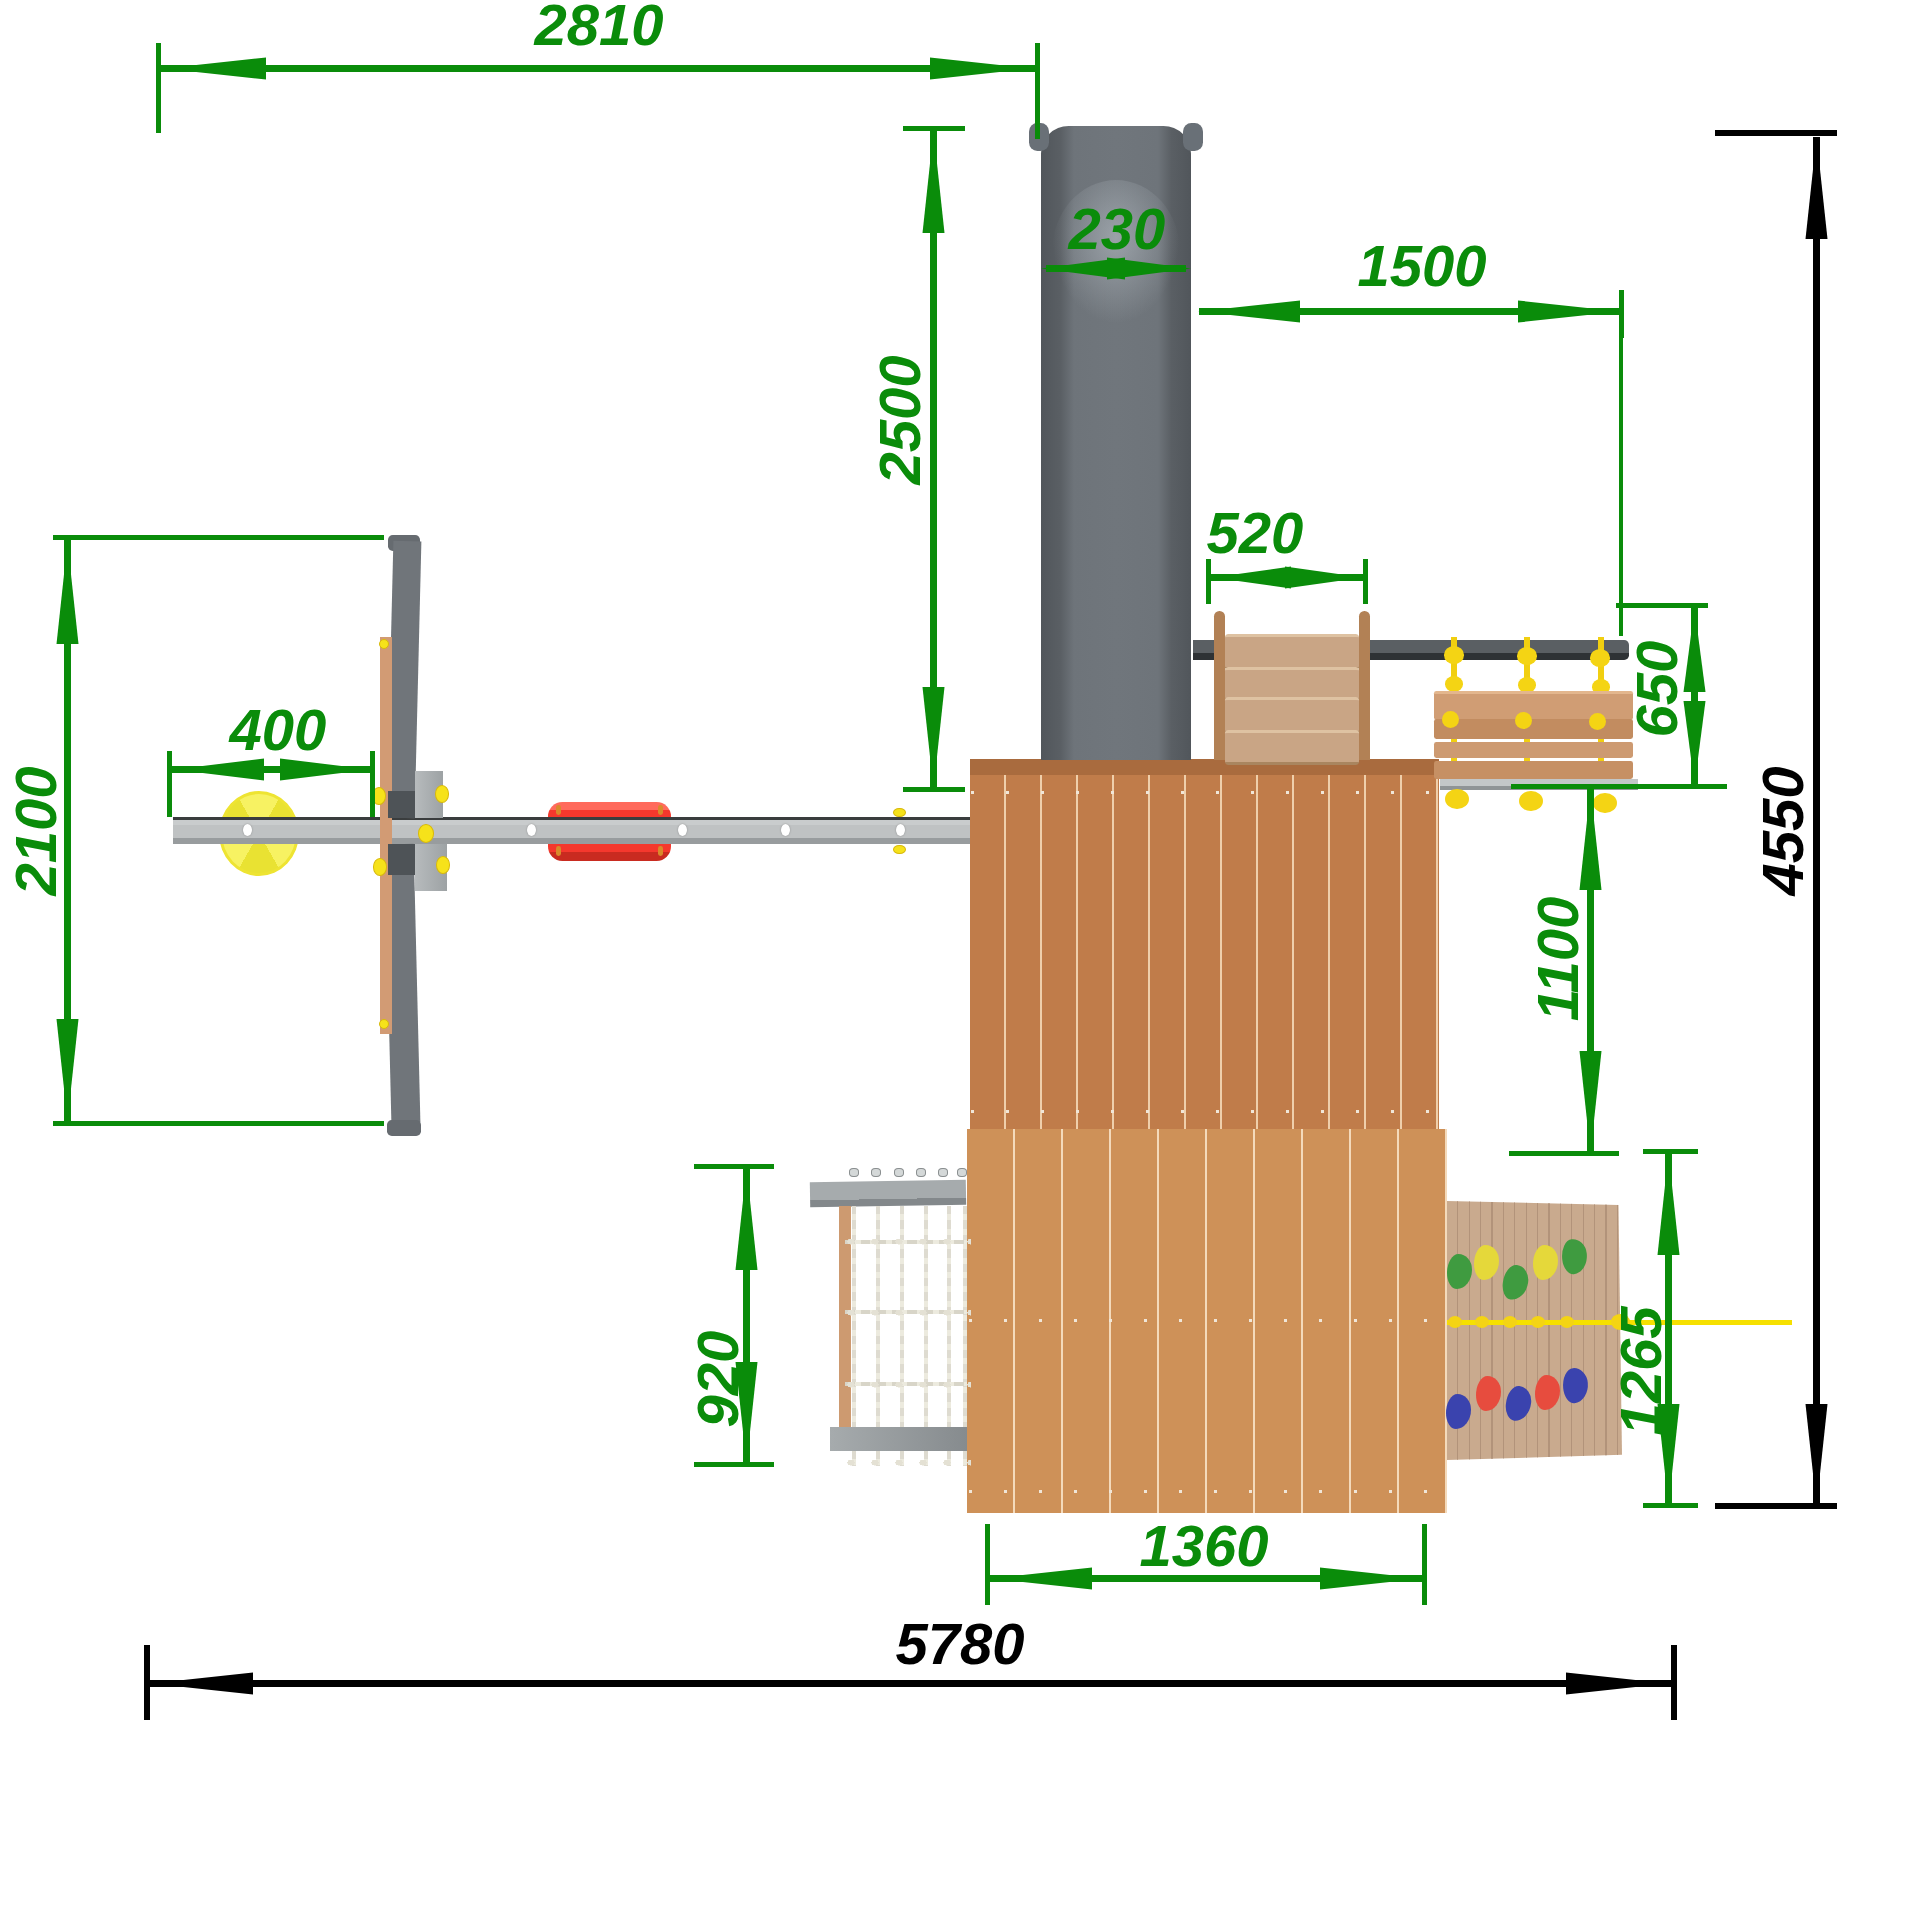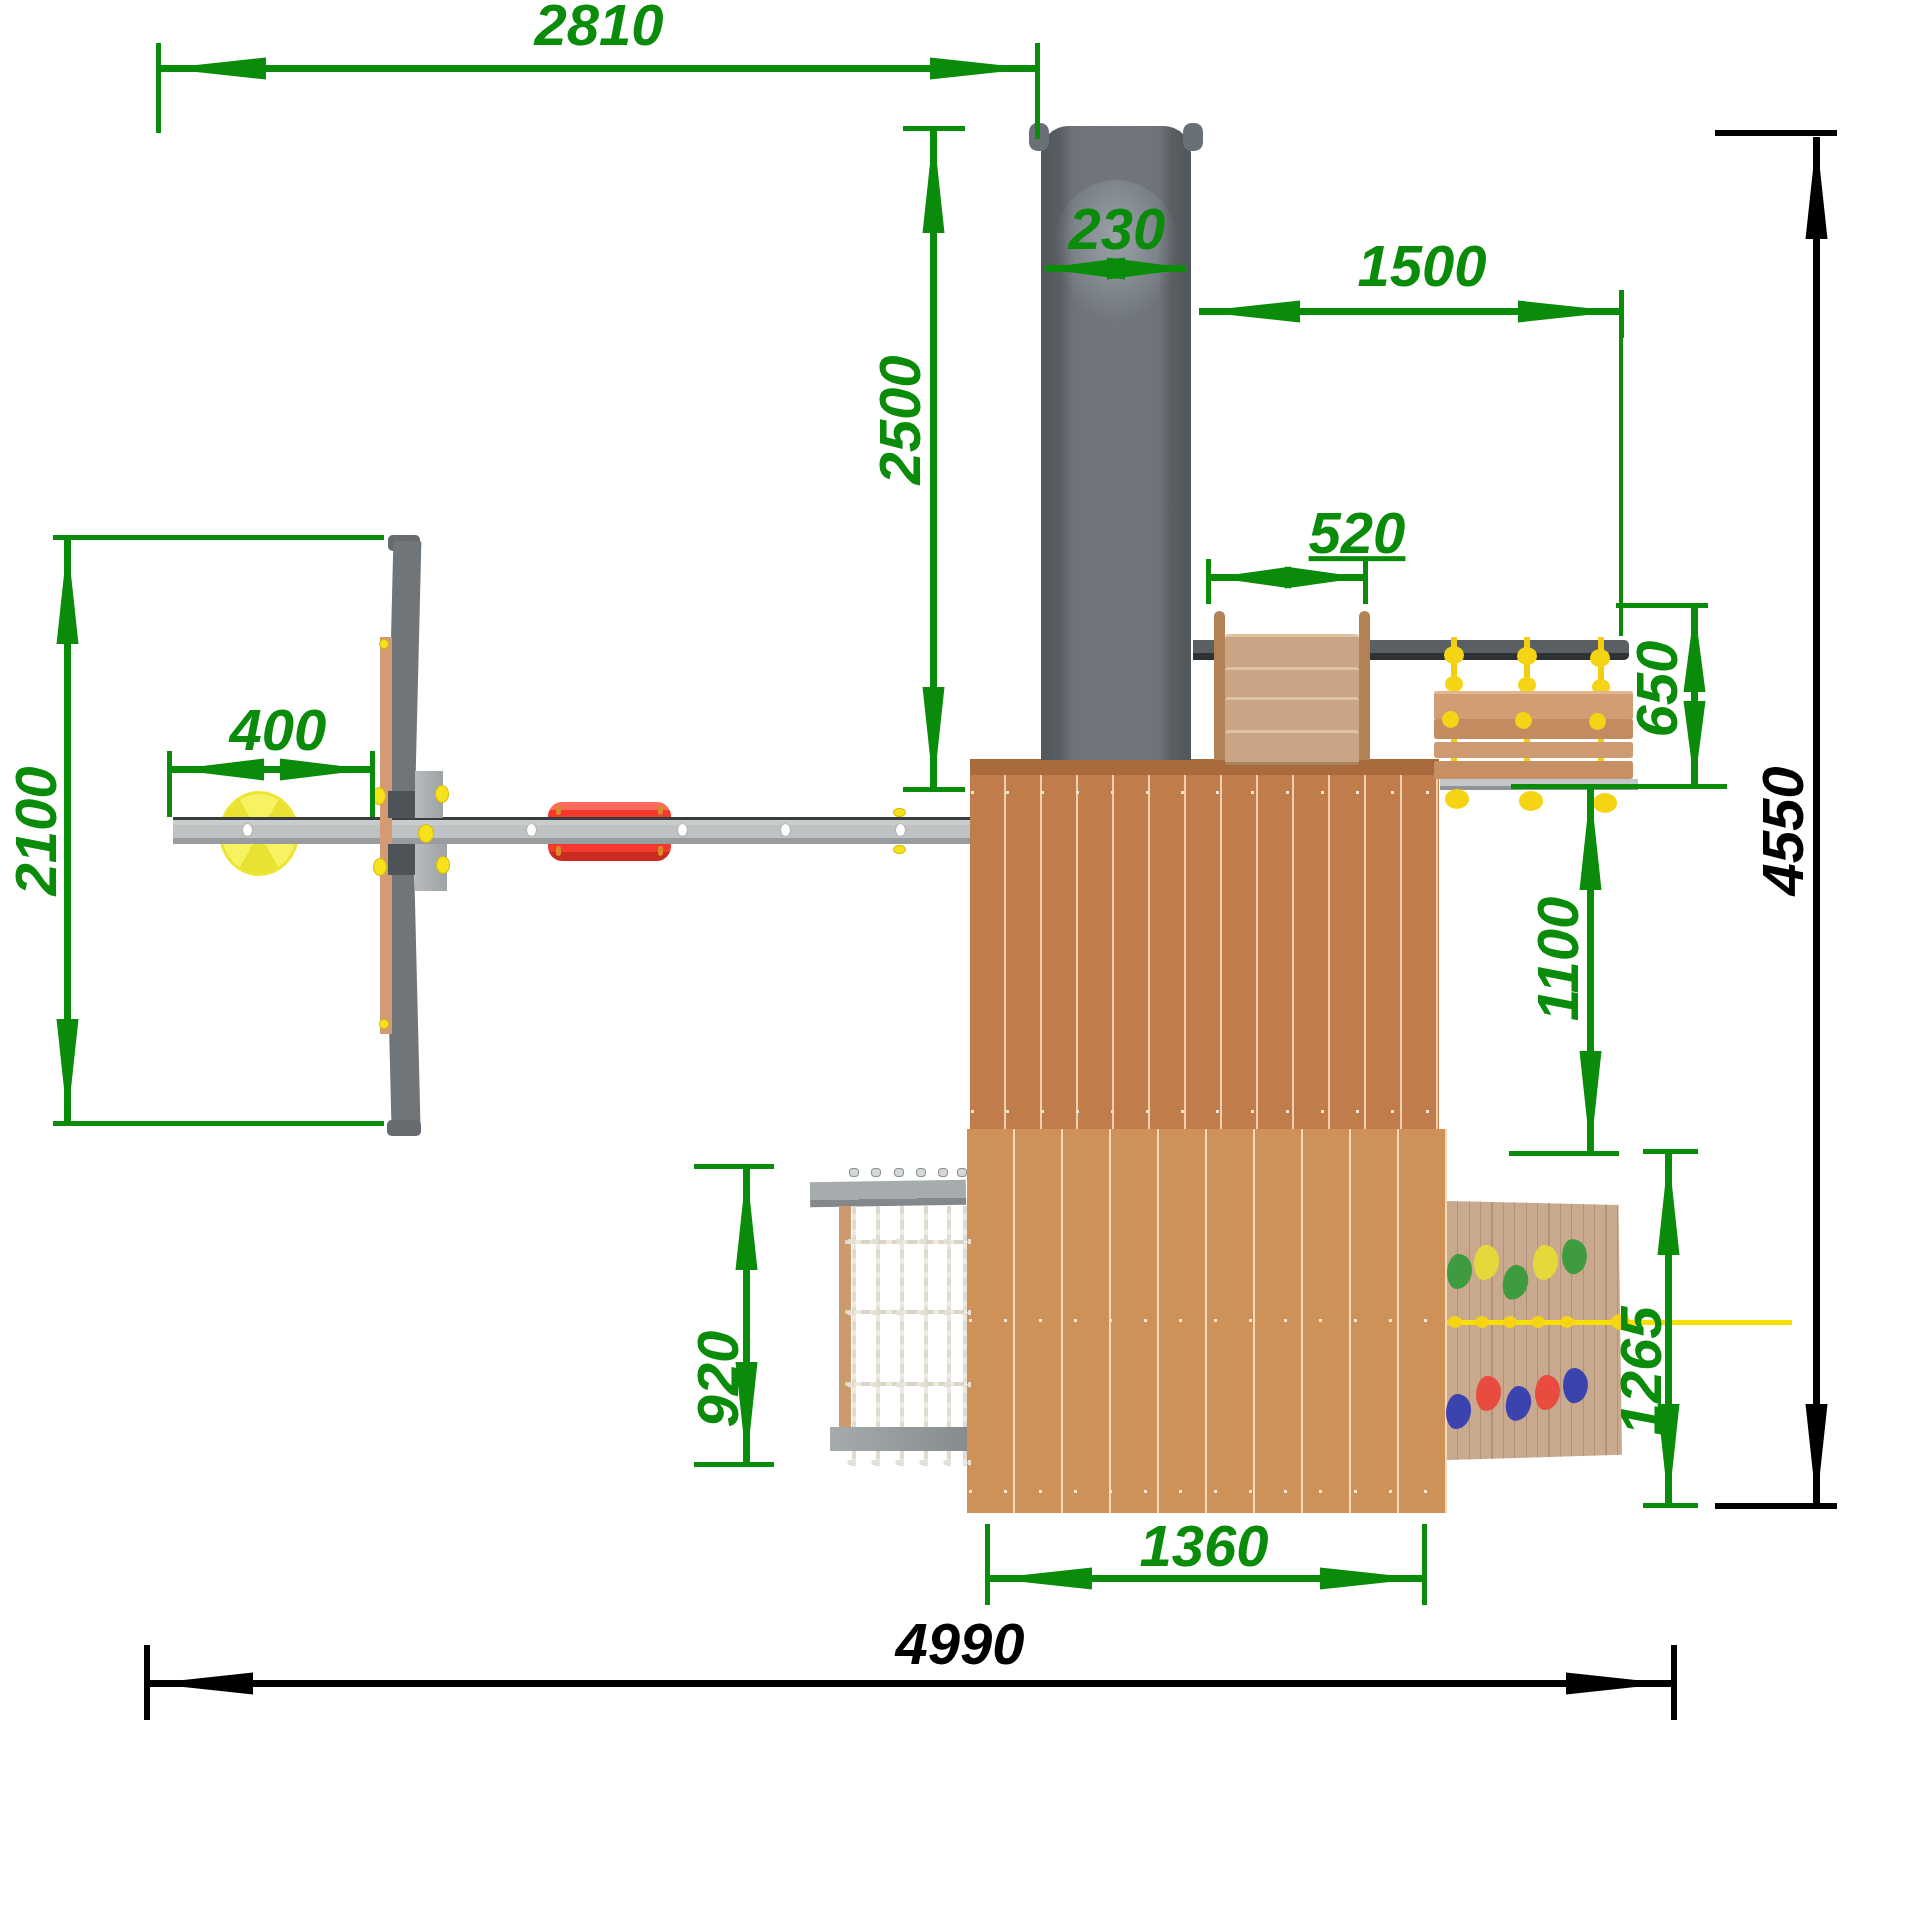--- a/index.html
+++ b/index.html
@@ -249,21 +249,21 @@
     <div class="abs g arr v down" style="left:55px;top:1019px;"></div>
     <div class="dtxt rot" style="left:35px;top:831px;">2100</div>
   </div>
 
   <div>
     <div class="abs g dline-h" style="left:1210px;top:574px;width:155px;"></div>
     <div class="abs g tick-v" style="left:1206px;top:559px;height:45px;"></div>
     <div class="abs g tick-v" style="left:1363px;top:559px;height:45px;"></div>
     <div class="abs g arr left" style="left:1213px;top:565px;width:78px;"></div>
     <div class="abs g arr right" style="left:1285px;top:565px;width:78px;"></div>
-    <div class="dtxt" style="left:1357px;top:536px;text-decoration:underline;">520</div>
+    <div class="dtxt" style="left:1255px;top:536px;">520</div>
   </div>
 
   <div>
     <div class="abs g dline-v" style="left:1691px;top:608px;height:177px;"></div>
     <div class="abs g tick-h" style="left:1616px;top:603px;width:92px;"></div>
     <div class="abs g tick-h" style="left:1511px;top:784px;width:216px;"></div>
     <div class="abs g arr v up" style="left:1682px;top:608px;height:84px;"></div>
     <div class="abs g arr v down" style="left:1682px;top:701px;height:84px;"></div>
     <div class="dtxt rot" style="left:1656px;top:689px;">650</div>
   </div>
@@ -311,17 +311,17 @@
     <div class="abs k arr v down" style="left:1804px;top:1404px;"></div>
     <div class="dtxt rot black" style="left:1782px;top:831px;">4550</div>
   </div>
 
   <div>
     <div class="abs k dline-h" style="left:146px;top:1680px;width:1527px;"></div>
     <div class="abs k tick-v" style="left:144px;top:1645px;height:75px;width:6px;"></div>
     <div class="abs k tick-v" style="left:1671px;top:1645px;height:75px;width:6px;"></div>
     <div class="abs k arr left" style="left:151px;top:1671px;"></div>
     <div class="abs k arr right" style="left:1566px;top:1671px;"></div>
-    <div class="dtxt black" style="left:960px;top:1647px;">4990</div>
+    <div class="dtxt black" style="left:960px;top:1647px;">5780</div>
   </div>
 
 </div>
 
 
 </body></html>

